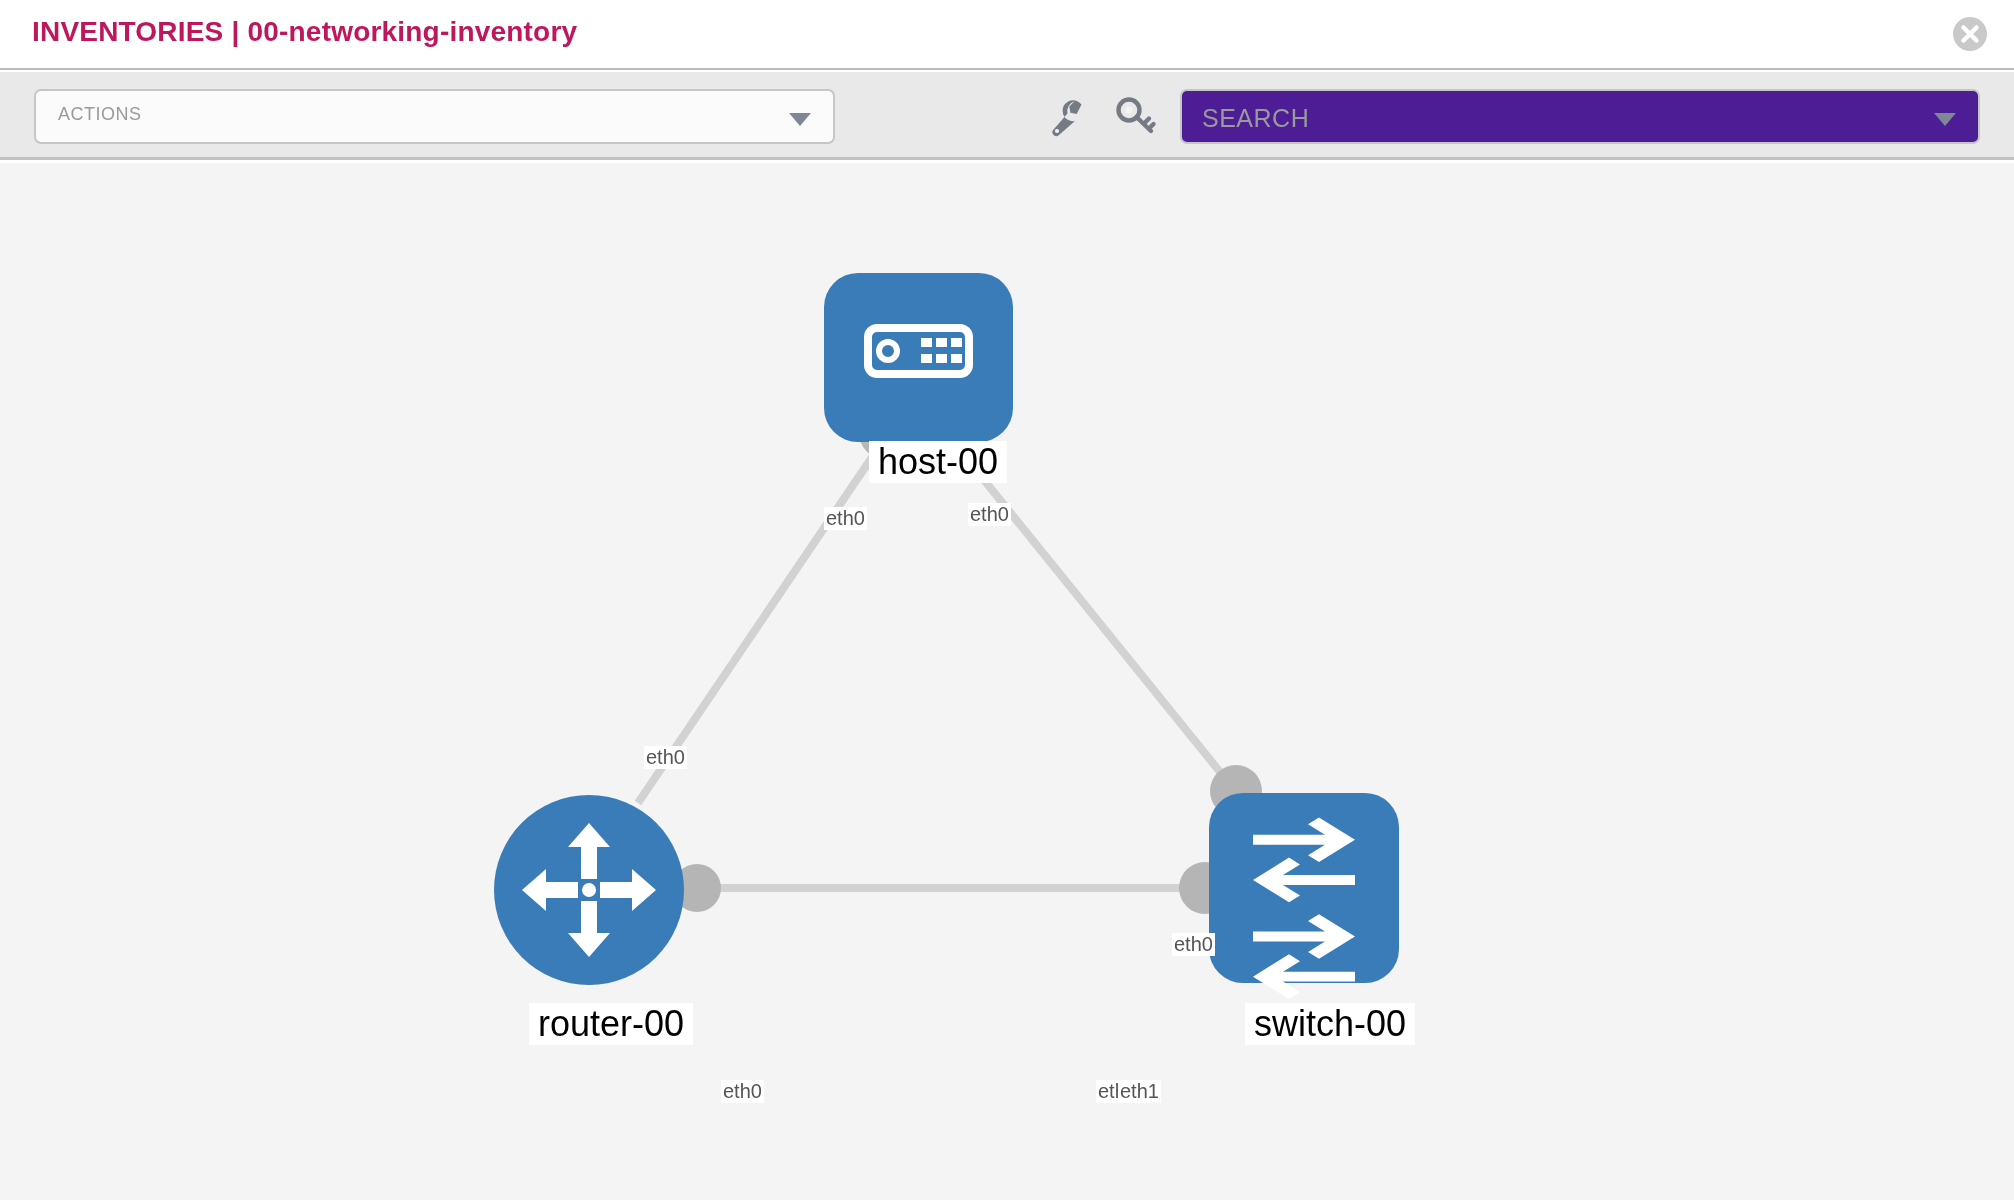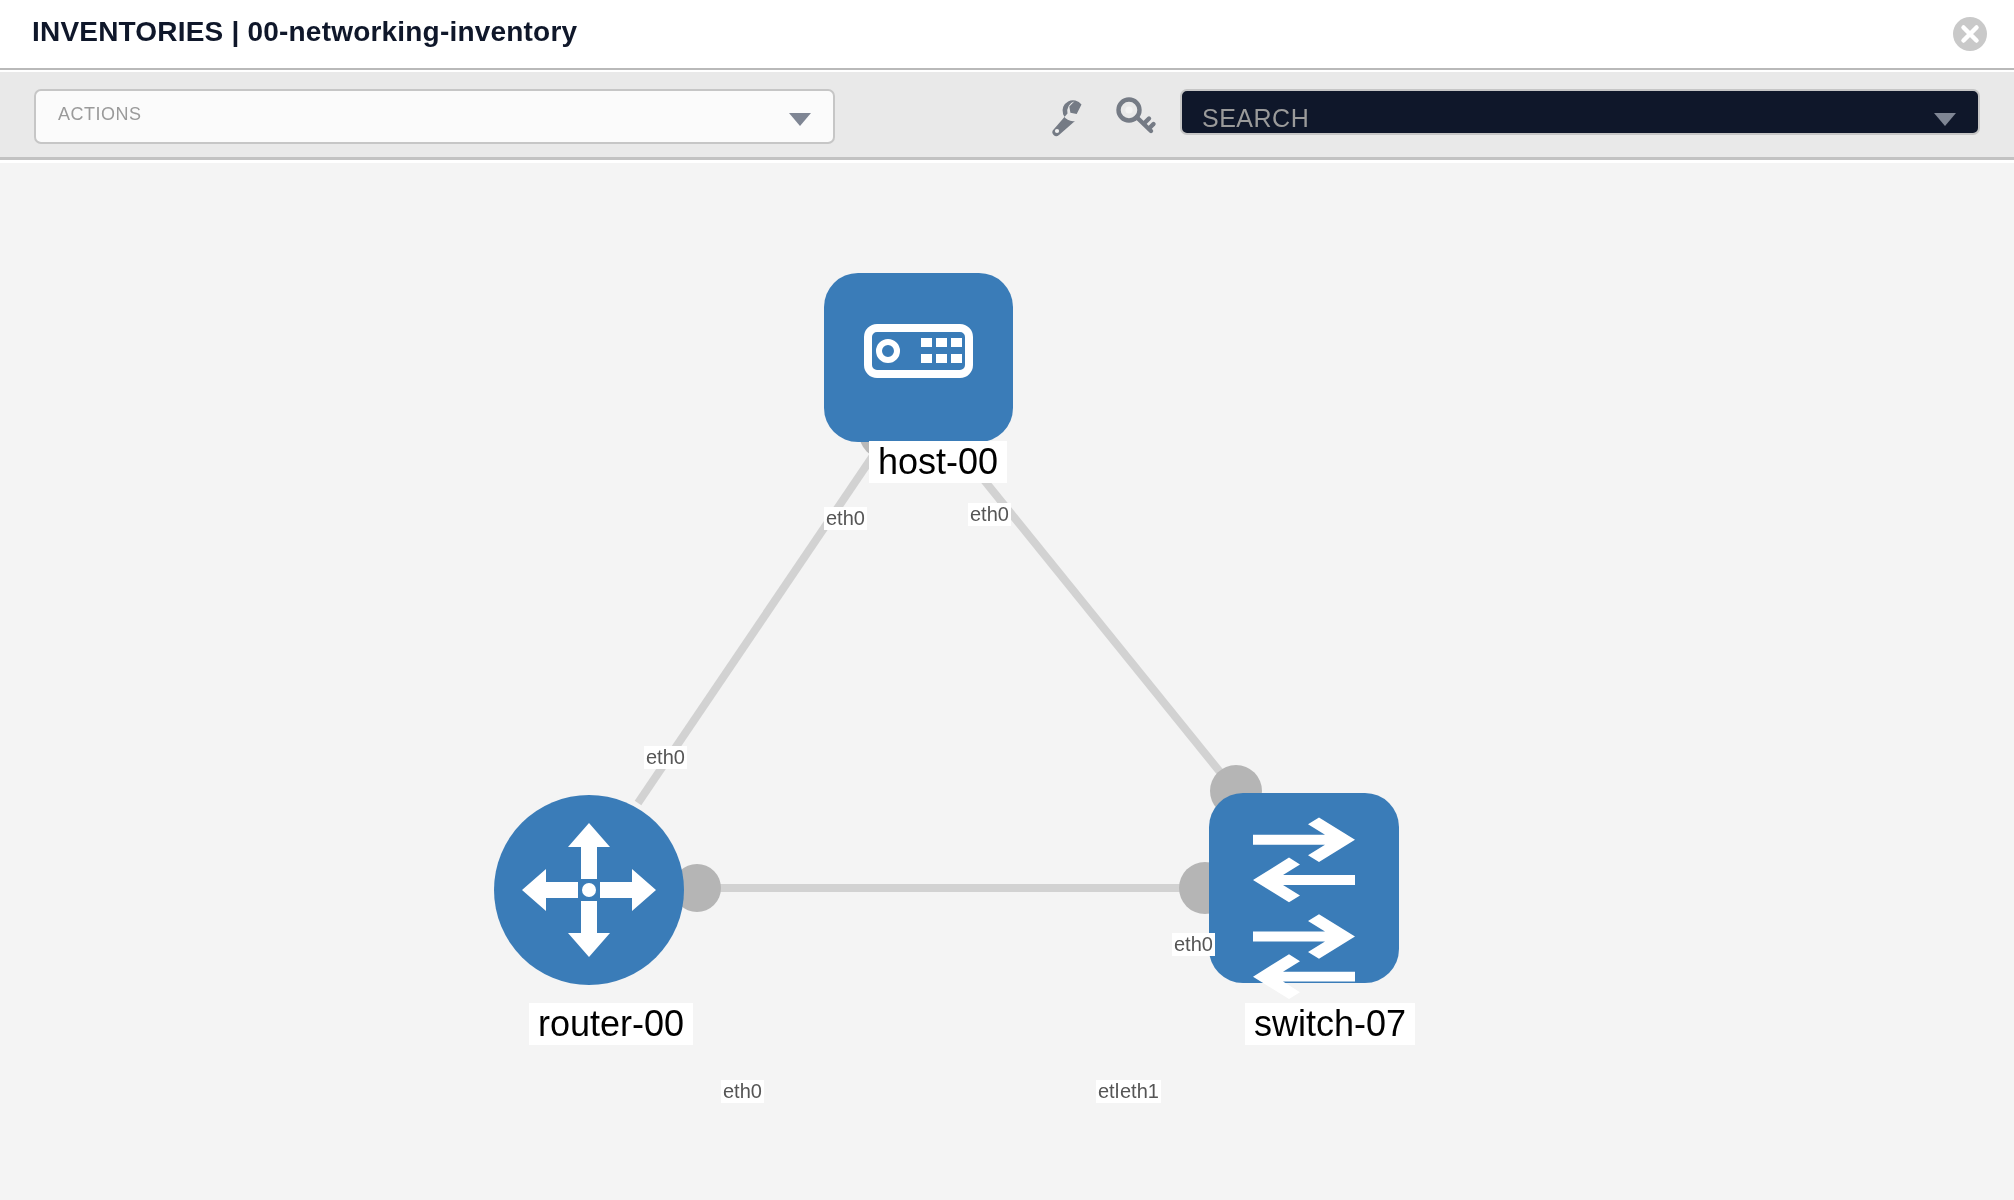--- a/index.html
+++ b/index.html
@@ -14,21 +14,21 @@
   
   .header {
     position: absolute; top: 0; left: 0;
     width: 2014px; height: 70px;
     background: #ffffff;
     border-bottom: 2px solid #b9b9b9;
   }
   .header-title {
     position: absolute; left: 32px; top: 16px;
     font-size: 28px; font-weight: bold;
-    color: #0f172a; letter-spacing: 0.2px;
+    color: #be185d; letter-spacing: 0.2px;
     white-space: nowrap;
   }
   .close-btn {
     position: absolute; right: 26px; top: 16px;
     width: 36px; height: 36px;
     cursor: pointer;
   }
 
   
   .toolbar {
@@ -59,22 +59,22 @@
   .tool-icon {
     position: absolute; top: 22px;
     width: 44px; height: 44px;
     cursor: pointer;
   }
   .wrench-icon { left: 1046px; }
   .key-icon { left: 1114px; }
 
   .search-select {
     position: absolute; left: 1180px; top: 17px;
-    width: 800px; height: 46px;
-    background: #0f172a;
+    width: 800px; height: 55px;
+    background: #4c1d95;
     border: 2px solid #c6c6c6;
     border-radius: 7px;
   }
   .search-select .label {
     position: absolute; left: 20px; top: 13px;
     font-size: 25px; color: #9a9a9a;
     letter-spacing: 0.5px;
   }
 
   
@@ -271,17 +271,17 @@
     <span class="port-label" style="left:824px; top:296px;">eth0</span>
     <span class="port-label" style="left:968px; top:292px;">eth0</span>
     <span class="port-label" style="left:644px; top:535px;">eth0</span>
     <span class="port-label" style="left:721px; top:869px;">eth0</span>
     <span class="port-label" style="left:1172px; top:722px;">eth0</span>
     <span class="port-label" style="left:1096px; top:869px;">eth</span>
     <span class="port-label" style="left:1118px; top:869px;">eth1</span>
 
     <span class="node-label" style="left:869px; top:278px;">host-00</span>
     <span class="node-label" style="left:529px; top:840px;">router-00</span>
-    <span class="node-label" style="left:1245px; top:840px;">switch-07</span>
+    <span class="node-label" style="left:1245px; top:840px;">switch-00</span>
   </div>
 
 
 </div>
 
 </body></html>

